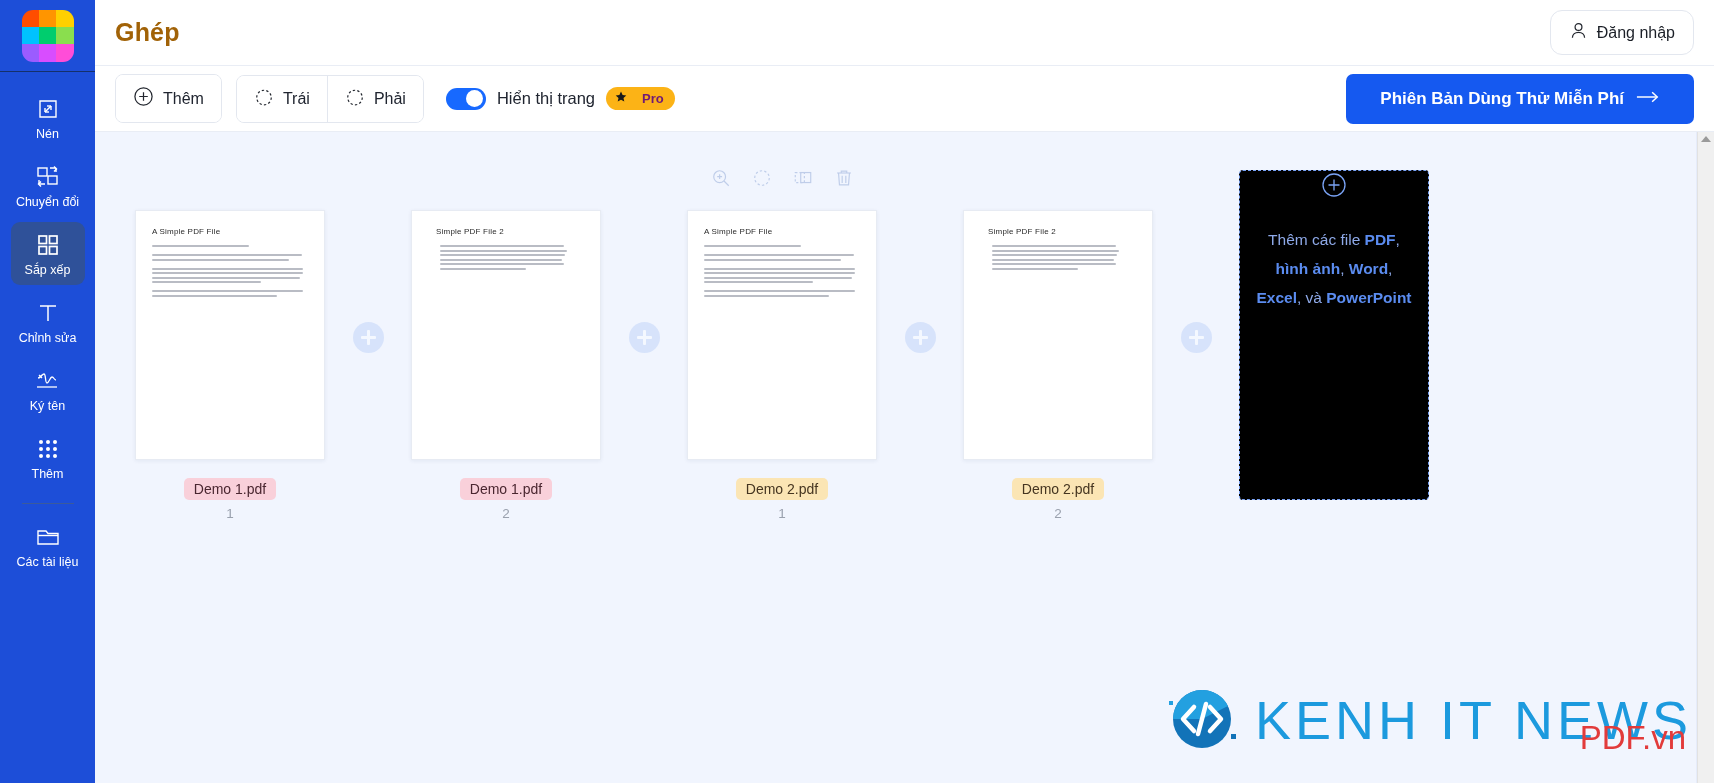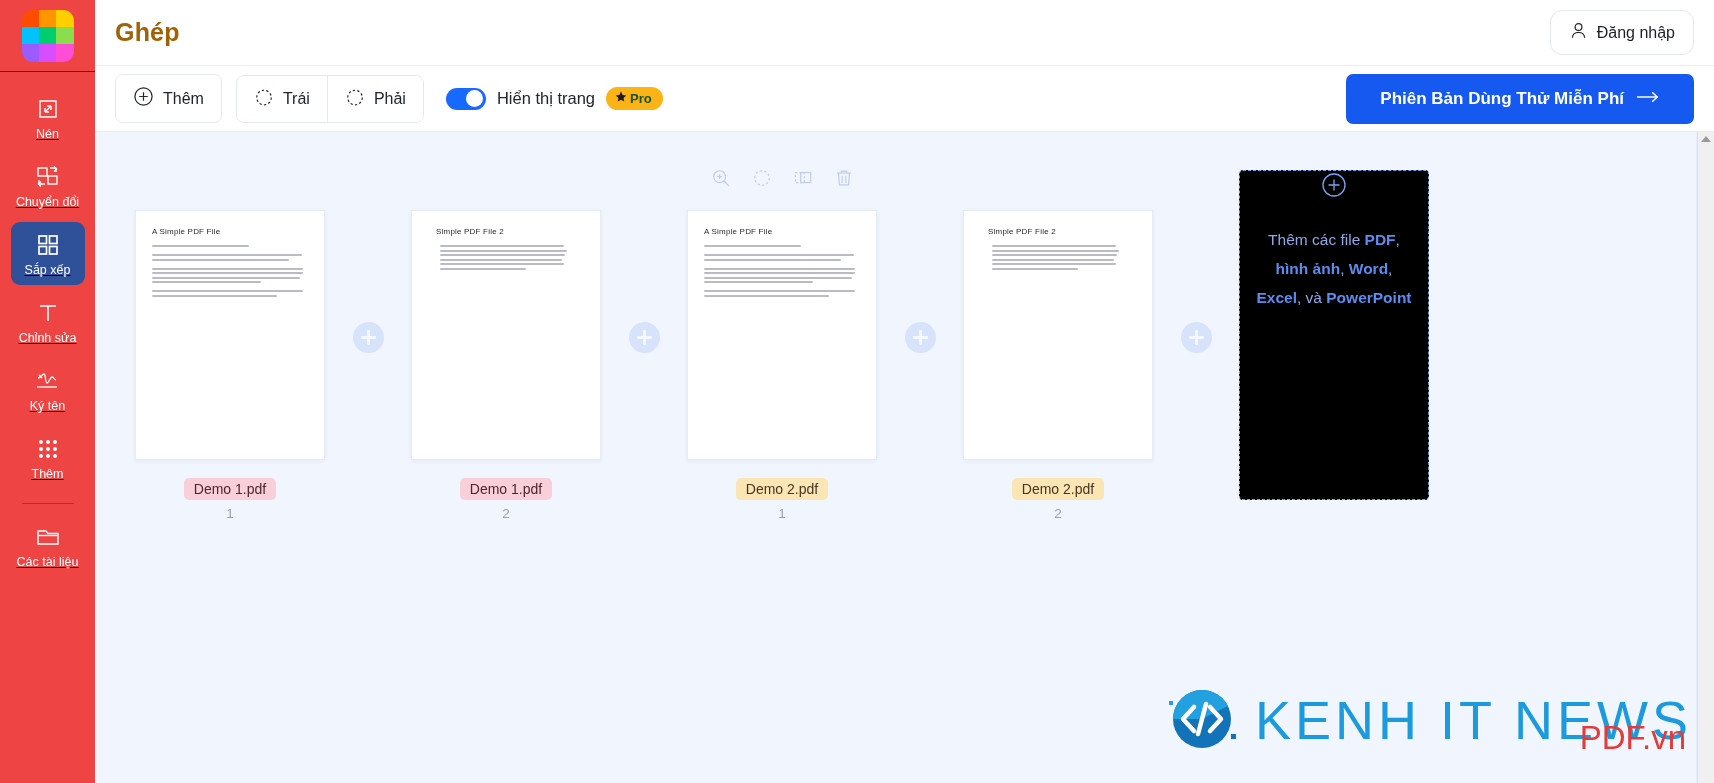--- a/index.html
+++ b/index.html
@@ -7,24 +7,23 @@
     width: 1714px; height: 783px;
     overflow: hidden;
     font-family: "Liberation Sans", sans-serif;
     background: #ffffff;
   }
   #app { position: relative; width: 1714px; height: 783px; display: flex; }
 
   
   .sidebar {
     width: 95px; height: 783px;
-    background: #ef4444;
+    background: #1d4ed8;
     display: flex; flex-direction: column; align-items: center;
     flex: 0 0 95px;
-    text-decoration: underline;
   }
   .logo-wrap {
     width: 95px; height: 72px;
     display: flex; align-items: center; justify-content: center;
     border-bottom: 1px solid #15306b;
   }
   .logo {
     width: 52px; height: 52px; border-radius: 11px; overflow: hidden;
     display: grid; grid-template-columns: repeat(3, 1fr); grid-template-rows: repeat(3, 1fr);
   }
@@ -79,22 +78,22 @@
   .toggle {
     width: 40px; height: 22px; border-radius: 11px; background: #1769ff;
     position: relative; cursor: pointer; flex: 0 0 40px;
   }
   .toggle .knob {
     position: absolute; top: 2.5px; right: 2.5px;
     width: 17px; height: 17px; border-radius: 50%; background: #fff;
   }
   .toggle-label { font-size: 16.5px; color: #202530; white-space: nowrap; }
   .pro-badge {
-    display: inline-flex; align-items: center; gap: 3px;
-    background: #fcb316; color: #14532d;
+    display: inline-flex; align-items: center; gap: 15px;
+    background: #fcb316; color: #701a75;
     font-size: 13px; font-weight: bold;
     border-radius: 12px; padding: 4px 11px 4px 9px;
   }
 
   .cta-btn {
     margin-left: auto;
     background: #1559f0; color: #fff;
     font-size: 17px; font-weight: bold;
     border-radius: 7px; padding: 15px 34px;
     display: flex; align-items: center; gap: 12px;

